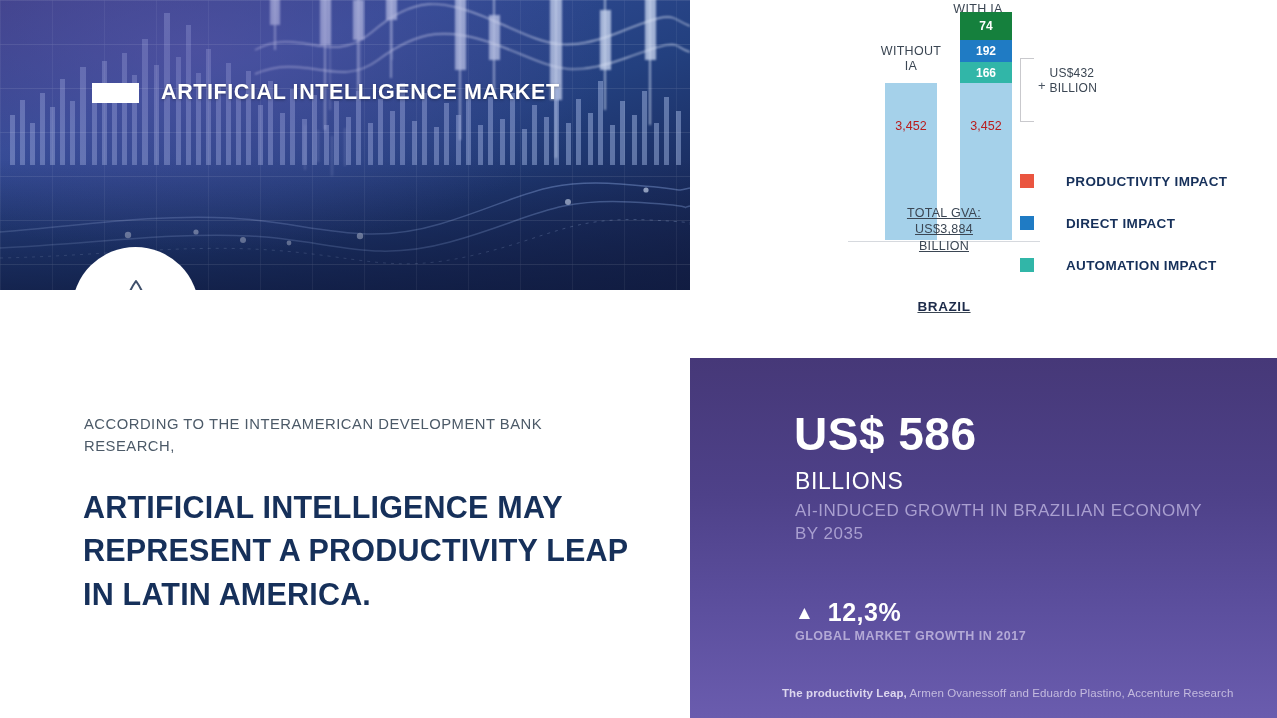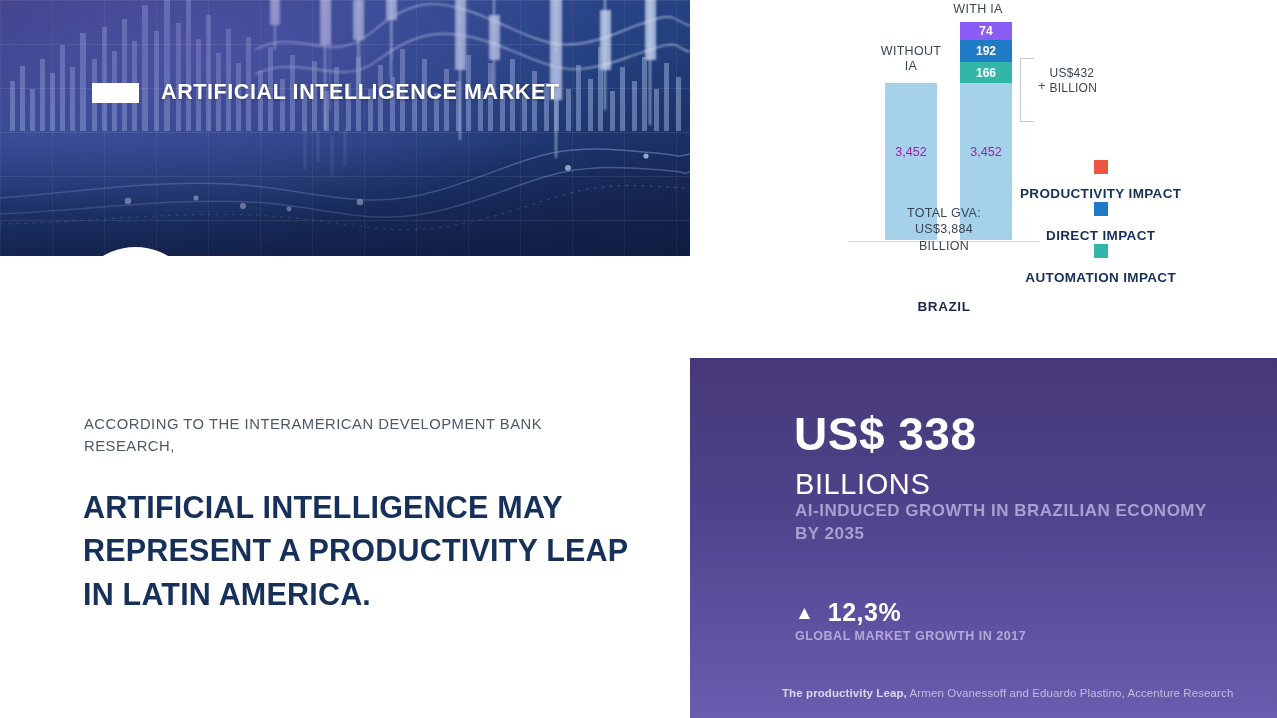--- a/index.html
+++ b/index.html
@@ -4,21 +4,21 @@
 <style>
   html,body{margin:0;padding:0;}
   body{
     width:1277px;height:718px;overflow:hidden;
     font-family:"Liberation Sans", sans-serif;
     background:#ffffff;
   }
   .page{position:relative;width:1277px;height:718px;overflow:hidden;background:#fff;}
 
   
-  .hero{position:absolute;left:0;top:0;width:690px;height:256px;overflow:hidden;
+  .hero{position:absolute;left:0;top:0;width:690px;height:290px;overflow:hidden;
         background:linear-gradient(160deg,#3a3f86 0%,#2f4a93 28%,#23407f 55%,#1b2f63 78%,#16224b 100%);}
   .hero-vignette{position:absolute;inset:0;
         background:radial-gradient(ellipse at 28% 18%, rgba(96,86,170,.55) 0%, rgba(40,48,110,0) 60%),
                    linear-gradient(180deg, rgba(26,38,86,0) 55%, rgba(15,26,62,.75) 100%);}
   .hero-grid{position:absolute;inset:0;opacity:.16;
         background-image:linear-gradient(rgba(255,255,255,.55) 1px, transparent 1px),
                          linear-gradient(90deg, rgba(255,255,255,.35) 1px, transparent 1px);
         background-size:100% 44px, 52px 100%;}
   .candles{position:absolute;left:0;top:-10px;width:690px;height:260px;filter:blur(1.1px);}
   .bars{position:absolute;left:0;bottom:125px;width:690px;height:160px;filter:blur(.6px);}
@@ -35,64 +35,64 @@
   
   .chartpanel{position:absolute;left:690px;top:0;width:587px;height:358px;background:#ffffff;}
   .chart-area{position:absolute;left:80px;top:28px;width:500px;height:300px;}
 
   .bar-col{position:absolute;bottom:88px;width:52px;}
   .bar-col.left{left:115px;}
   .bar-col.right{left:190px;}
 
   .seg{width:100%;display:flex;align-items:center;justify-content:center;
        font-size:12px;font-weight:bold;color:#1d2b4a;box-sizing:border-box;}
-  .seg-base{background:#a5d1ea;height:157px;align-items:flex-start;padding-top:62px;
-       font-weight:normal;color:#a21caf;font-size:12.5px;}
-  .seg-prod{background:#8b5cf6;height:18px;color:#ffffff;}
+  .seg-base{background:#a5d1ea;height:157px;align-items:flex-start;padding-top:36px;
+       font-weight:normal;color:#b91c1c;font-size:12.5px;}
+  .seg-prod{background:#15803d;height:28px;color:#ffffff;}
   .seg-direct{background:#1f7bc4;height:22px;color:#ffffff;}
   .seg-auto{background:#31b6a8;height:21px;color:#ffffff;}
 
   .col-label{position:absolute;text-align:center;font-size:12.5px;color:#3b4653;line-height:1.25;letter-spacing:.3px;}
   .col-label.left{left:96px;bottom:253px;width:90px;}
   .col-label.right{left:168px;bottom:310px;width:80px;}
 
   .axis{position:absolute;left:78px;bottom:86px;width:192px;height:1px;background:#d6d9de;}
 
   .bracket{position:absolute;left:250px;top:30px;width:13px;height:62px;
         border:1.4px solid #c9c9cd;border-left:none;border-right:1.4px solid #c9c9cd;
         border-top:1.4px solid #c9c9cd;border-bottom:1.4px solid #c9c9cd;
         border-left:1.4px solid #c9c9cd;border-right:none;}
   .callout{position:absolute;left:268px;top:38px;display:flex;align-items:flex-start;gap:4px;}
   .callout-plus{font-size:13px;color:#4a5562;line-height:1;margin-top:13px;}
   .callout-text{font-size:12px;color:#3b4653;line-height:1.25;letter-spacing:.2px;}
 
   .total-label{position:absolute;left:64px;bottom:12px;width:220px;text-align:center;
-        font-size:12.5px;color:#3b4653;line-height:1.32;letter-spacing:.3px;}
+        font-size:12.5px;color:#3b4653;line-height:1.32;letter-spacing:.3px;text-decoration:underline;}
   .total-label .country{font-weight:bold;color:#1d2b4a;font-size:13.5px;letter-spacing:.6px;margin-top:44px;}
 
   .legend{position:absolute;left:250px;top:132px;}
-  .legend-item{display:flex;align-items:center;gap:12px;height:42px;flex-direction:column;}
+  .legend-item{display:flex;align-items:center;gap:32px;height:42px;}
   .legend-swatch{width:14px;height:14px;flex:none;}
   .legend-text{font-size:13.5px;font-weight:bold;color:#16305a;letter-spacing:.35px;}
 
   
   .statement{position:absolute;left:0;top:358px;width:690px;height:360px;background:#ffffff;}
   .kicker{position:absolute;left:84px;top:55px;width:530px;font-size:14.8px;color:#4c5a68;
         letter-spacing:.5px;line-height:1.5;}
   .headline{position:absolute;left:83px;top:128px;width:560px;font-size:30.5px;font-weight:bold;
         color:#16305a;line-height:1.42;letter-spacing:.2px;}
 
   
   .statpanel{position:absolute;left:690px;top:358px;width:587px;height:360px;
         background:linear-gradient(180deg,#463878 0%,#4e4189 38%,#5c4f9e 70%,#6a5cae 100%);}
   .big-number{position:absolute;left:794px;top:411px;color:#ffffff;font-size:46px;font-weight:bold;
         letter-spacing:.5px;line-height:1;}
-  .billions{position:absolute;left:795px;top:468px;color:#ffffff;font-size:29px;letter-spacing:.6px;}
+  .billions{position:absolute;left:795px;top:468px;color:#ffffff;font-size:23px;letter-spacing:.6px;}
   .sub-desc{position:absolute;left:795px;top:500px;width:420px;color:#a99fd0;font-size:17px;
-        font-weight:bold;letter-spacing:.5px;line-height:1.35;}
+        font-weight:normal;letter-spacing:.5px;line-height:1.35;}
   .growth-row{position:absolute;left:795px;top:598px;display:flex;align-items:center;gap:14px;}
   .growth-arrow{color:#ffffff;font-size:19px;line-height:1;}
   .growth-pct{color:#ffffff;font-size:25px;font-weight:bold;letter-spacing:.5px;}
   .growth-sub{position:absolute;left:795px;top:629px;color:#b3a9d6;font-size:12.5px;
         font-weight:bold;letter-spacing:.5px;}
   .credit{position:absolute;left:782px;top:687px;width:470px;color:#c3bade;font-size:11.5px;
         letter-spacing:.1px;}
   .credit b{color:#dcd6ee;}
 </style>
 </head>
@@ -296,21 +296,21 @@
 
     </div>
   </div>
 
   <div class="statement">
     <div class="kicker">ACCORDING TO THE INTERAMERICAN DEVELOPMENT BANK RESEARCH,</div>
     <div class="headline">ARTIFICIAL INTELLIGENCE MAY REPRESENT A PRODUCTIVITY LEAP IN LATIN AMERICA.</div>
   </div>
 
   <div class="statpanel"></div>
-  <div class="big-number">US$ 338</div>
+  <div class="big-number">US$ 586</div>
   <div class="billions">BILLIONS</div>
   <div class="sub-desc">AI-INDUCED GROWTH IN BRAZILIAN ECONOMY BY 2035</div>
   <div class="growth-row">
     <span class="growth-arrow">▲</span>
     <span class="growth-pct">12,3%</span>
   </div>
   <div class="growth-sub">GLOBAL MARKET GROWTH IN 2017</div>
   <div class="credit">
     <b>The productivity Leap,</b><span> Armen Ovanessoff and Eduardo Plastino, Accenture Research</span>
   </div>

